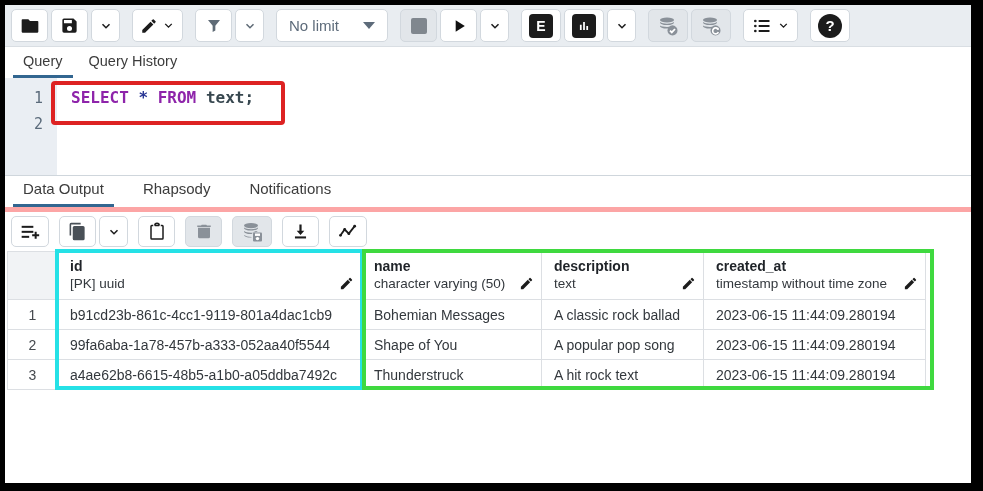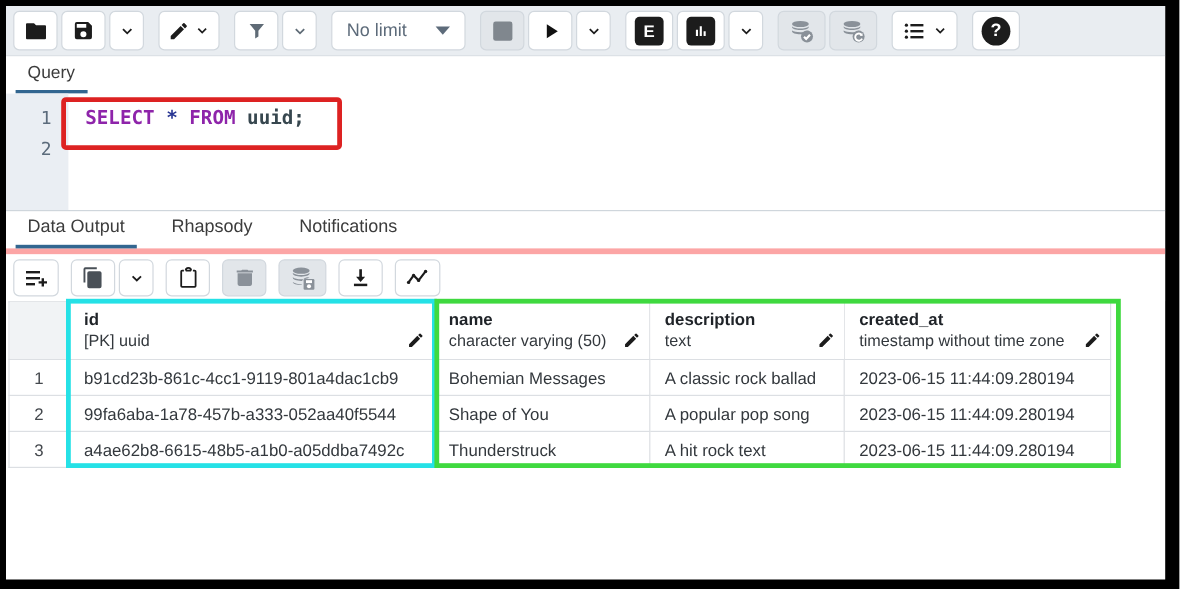--- a/index.html
+++ b/index.html
@@ -256,32 +256,33 @@
 
     <div class="tgroup">
       <div class="tbtn">
         <span class="badge-circle">?</span>
       </div>
     </div>
   </div>
 
   <div class="qtabs">
     <div class="qtab active">Query</div>
+    <div class="qtab">Query History</div>
   </div>
 
   <div class="editor">
     <div class="gutter">
       <div>1</div>
       <div>2</div>
     </div>
     <div class="code">
       <span class="kw">SELECT</span>
       <span class="op">*</span>
       <span class="kw">FROM</span>
-      <span>uuid;</span>
+      <span>text;</span>
     </div>
     <div class="red-box"></div>
   </div>
 
   <div class="otabs">
     <div class="otab active">Data Output</div>
     <div class="otab">Rhapsody</div>
     <div class="otab">Notifications</div>
   </div>
 

